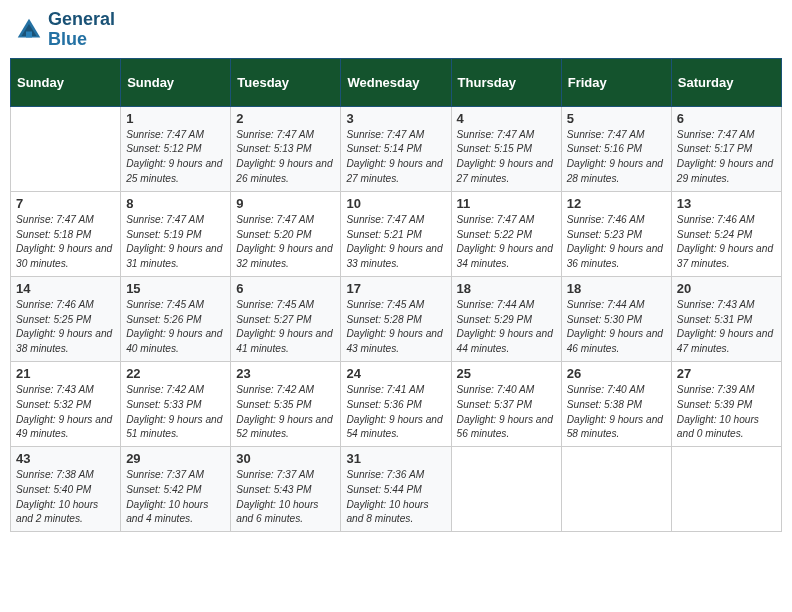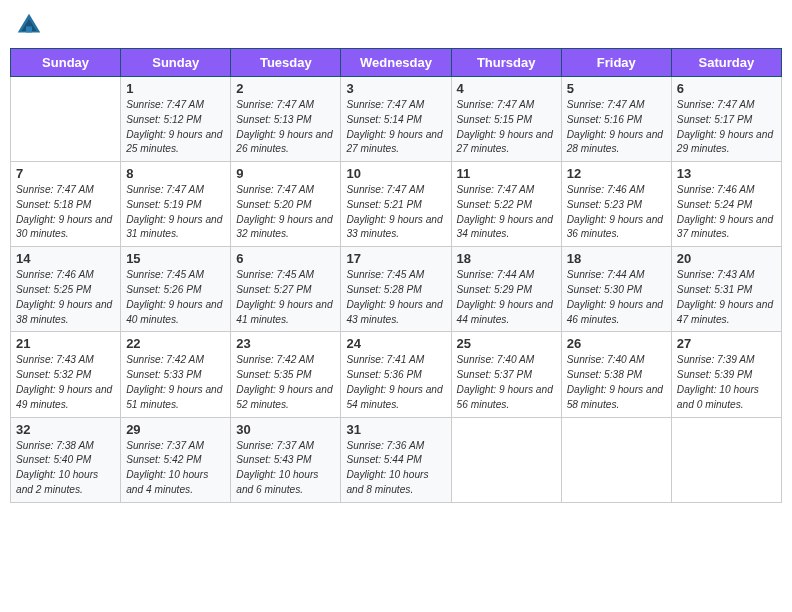--- a/index.html
+++ b/index.html
@@ -37,24 +37,24 @@
     .location {
       font-size: 15px;
       color: #555;
     }
     table {
       width: 100%;
       border-collapse: collapse;
       table-layout: fixed;
     }
     thead tr th {
-      background-color: #8b5cf6;
+      background-color: #14532d;
       color: #fff;
-      text-align: center;
-      padding: 6px 6px;
+      text-align: left;
+      padding: 16px 6px;
       font-size: 13px;
       font-weight: bold;
       border: 1px solid #1a5276;
     }
     tbody tr td {
       border: 1px solid #ccc;
       vertical-align: top;
       padding: 4px 5px;
       font-size: 10.5px;
       color: #333;
@@ -84,20 +84,24 @@
 </head>
 <body>
 
 <div class="header">
   <div class="logo">
     <svg class="logo-icon" viewBox="0 0 40 40">
       <polygon points="20,5 35,30 5,30" fill="#2471a3"></polygon>
       <polygon points="20,12 30,28 10,28" fill="#1a5276"></polygon>
       <rect x="16" y="22" width="8" height="8" fill="#2980b9"></rect>
     </svg>
+    <div>
+      <div style="font-size:18px;font-weight:bold;color:#1a5276;line-height:1.1;">General</div>
+      <div style="font-size:18px;font-weight:bold;color:#2471a3;line-height:1.1;">Blue</div>
+    </div>
   </div>
   <div class="title-block">
     <div class="month-title"></div>
     <div class="location"></div>
   </div>
 </div>
 
 <table>
   <thead>
     <tr id="header-row">
@@ -223,21 +227,21 @@
           <span class="day-num">26</span>
           <div class="cell-text">Sunrise: 7:40 AM<br>Sunset: 5:38 PM<br>Daylight: 9 hours and 58 minutes.</div>
         </td>
         <td>
           <span class="day-num">27</span>
           <div class="cell-text">Sunrise: 7:39 AM<br>Sunset: 5:39 PM<br>Daylight: 10 hours and 0 minutes.</div>
         </td>
       </tr>
       <tr>
         <td>
-          <span class="day-num">32</span>
+          <span class="day-num">43</span>
           <div class="cell-text">Sunrise: 7:38 AM<br>Sunset: 5:40 PM<br>Daylight: 10 hours and 2 minutes.</div>
         </td>
         <td>
           <span class="day-num">29</span>
           <div class="cell-text">Sunrise: 7:37 AM<br>Sunset: 5:42 PM<br>Daylight: 10 hours and 4 minutes.</div>
         </td>
         <td>
           <span class="day-num">30</span>
           <div class="cell-text">Sunrise: 7:37 AM<br>Sunset: 5:43 PM<br>Daylight: 10 hours and 6 minutes.</div>
         </td>

